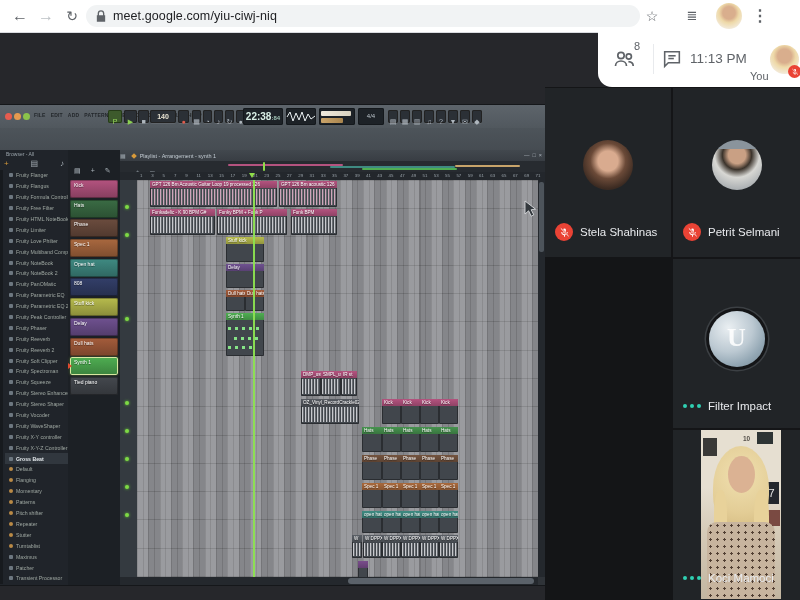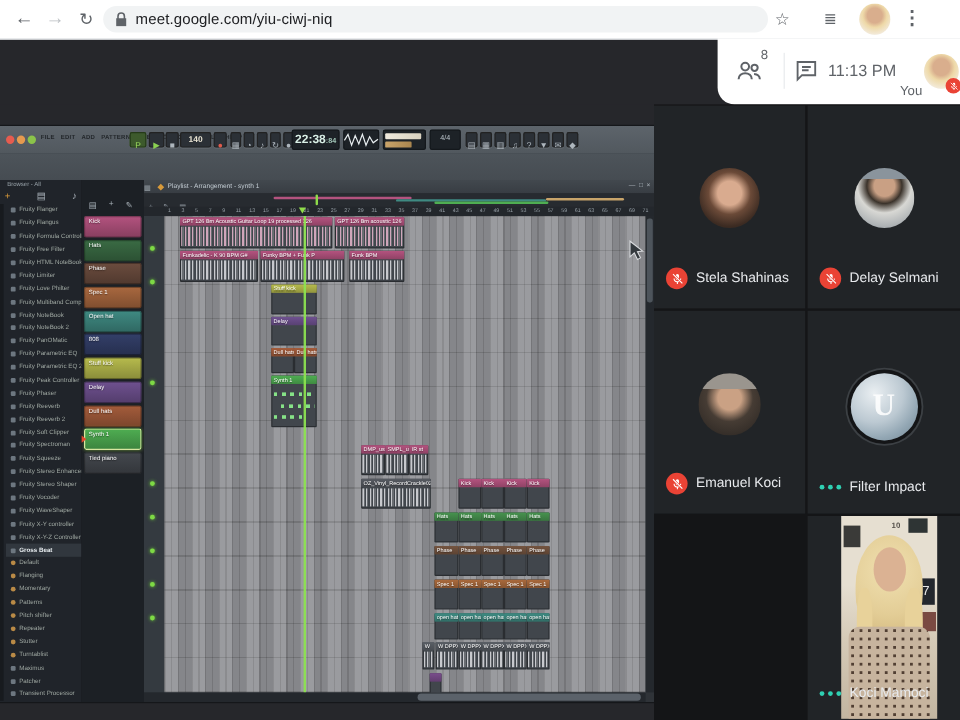--- a/index.html
+++ b/index.html
@@ -732,34 +732,21 @@
       <div class="ptile" style="left: 128px; top: 1px; width: 127px; height: 169px;">
         <div class="pavatar av-petrit" style="width: 50px; height: 50px; left: 38.5px; top: 52px;"></div>
         <div class="namerow">
           <span class="mic-badge" style="width: 18px; height: 18px; flex: 0 0 auto;">
             <svg width="11" height="11" viewBox="0 0 24 24">
               <path fill="#fff" d="M12 14a3 3 0 0 0 3-3V6a3 3 0 0 0-6 0v5a3 3 0 0 0 3 3zm5-3a5 5 0 0 1-10 0H5a7 7 0 0 0 6 6.9V21h2v-3.1A7 7 0 0 0 19 11h-2z"></path>
               <line x1="4" y1="3" x2="21" y2="20" stroke="#ea4335" stroke-width="4"></line>
               <line x1="4" y1="3" x2="21" y2="20" stroke="#fff" stroke-width="2"></line>
             </svg>
           </span>
-          <span class="pname">Delay Selmani</span>
-        </div>
-      </div>
-      <div class="ptile" style="left: 0px; top: 172px; width: 126px; height: 169px;">
-        <div class="pavatar av-emanuel" style="width: 52px; height: 52px; left: 37px; top: 52px;"></div>
-        <div class="namerow">
-          <span class="mic-badge" style="width: 18px; height: 18px; flex: 0 0 auto;">
-            <svg width="11" height="11" viewBox="0 0 24 24">
-              <path fill="#fff" d="M12 14a3 3 0 0 0 3-3V6a3 3 0 0 0-6 0v5a3 3 0 0 0 3 3zm5-3a5 5 0 0 1-10 0H5a7 7 0 0 0 6 6.9V21h2v-3.1A7 7 0 0 0 19 11h-2z"></path>
-              <line x1="4" y1="3" x2="21" y2="20" stroke="#ea4335" stroke-width="4"></line>
-              <line x1="4" y1="3" x2="21" y2="20" stroke="#fff" stroke-width="2"></line>
-            </svg>
-          </span>
-          <span class="pname">Emanuel Koci</span>
+          <span class="pname">Petrit Selmani</span>
         </div>
       </div>
       <div class="ptile" style="left: 128px; top: 172px; width: 127px; height: 169px;">
         <div class="pavatar av-logo-big" style="width: 56px; height: 56px; left: 35.5px; top: 52px;">
           <span class="logo-u">U</span>
         </div>
         <div class="namerow">
           <span class="dots">
             <i></i>
             <i></i>

